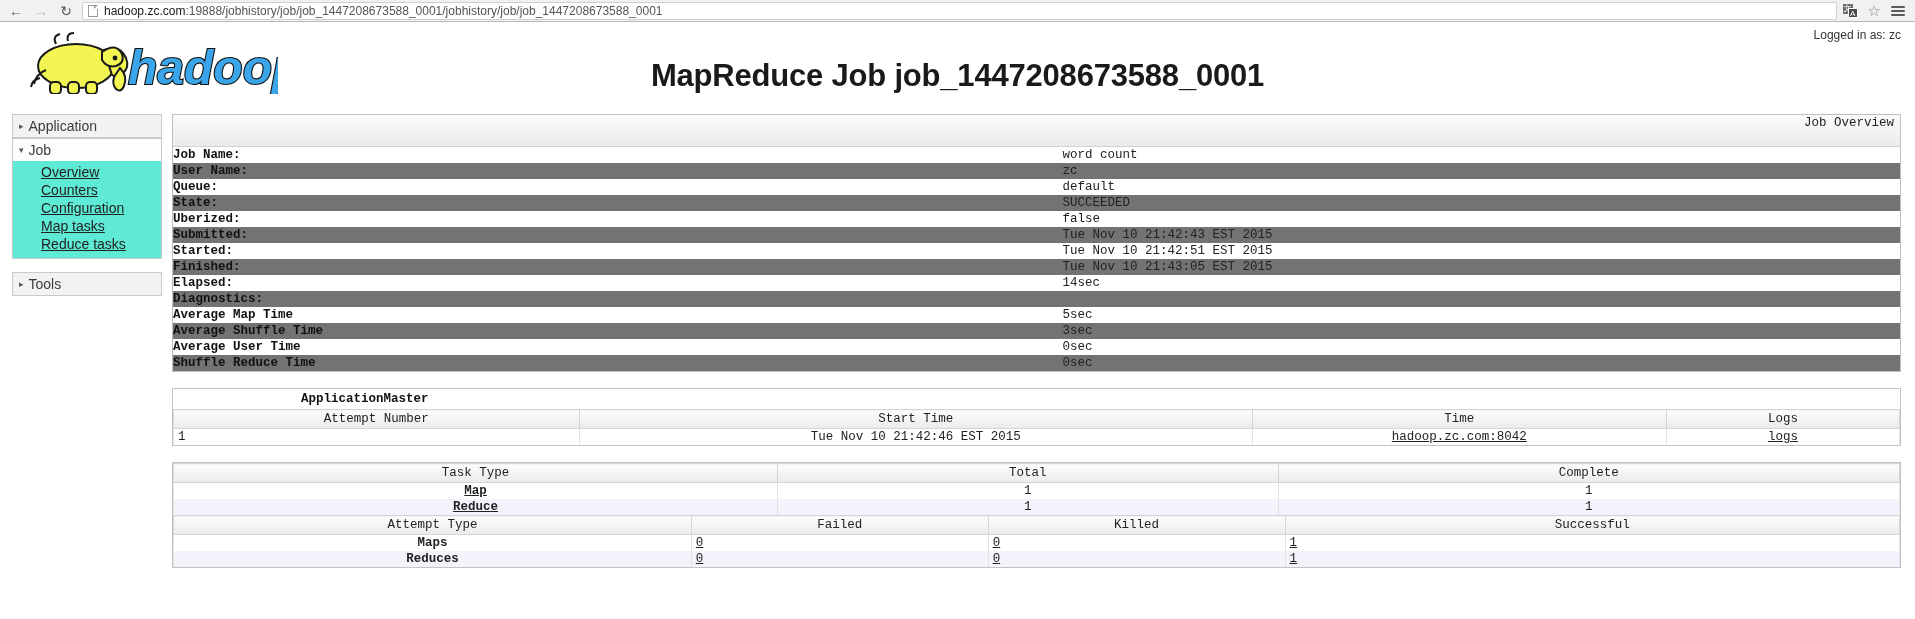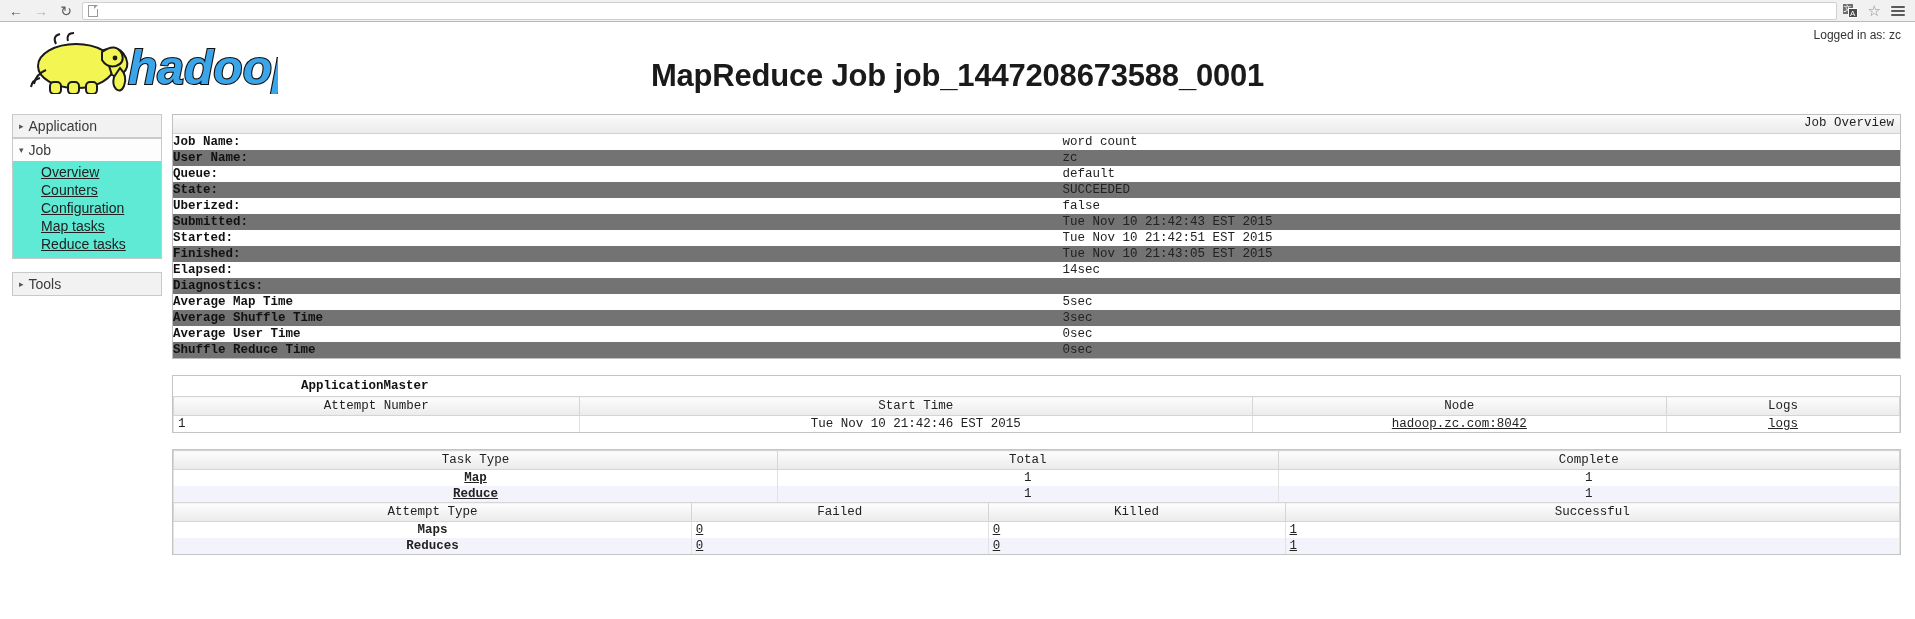--- a/index.html
+++ b/index.html
@@ -166,21 +166,21 @@
   }
   .panel {
     border: 1px solid #bfbfbf;
     background: #fff;
   }
   .panel-caption {
     text-align: right;
     font-family: "Liberation Mono", monospace;
     font-size: 12.5px;
     color: #222;
-    padding: 1px 6px 3px 6px;
+    padding: 1px 6px 16px 6px;
     background: linear-gradient(#fbfbfb, #ebebeb);
     border-bottom: 1px solid #d2d2d2;
   }
 
   .ov-row td { padding: 1px 0; height: 14.8px; }
   .ov-row.alt { background: #737373; }
   .ov-key {
     width: 51.5%;
     font-weight: bold;
     color: #111;
@@ -226,20 +226,21 @@
 <body>
 
 <div class="browser-bar">
   <div class="nav-btns">
     <div class="nav-icon">←</div>
     <div class="nav-icon disabled">→</div>
     <div class="nav-icon">↻</div>
   </div>
   <div class="omnibox">
     <div class="page-icon"></div>
+    <div class="url-text"><span class="url-host">hadoop.zc.com</span><span class="url-rest">:19888/jobhistory/job/job_1447208673588_0001/jobhistory/job/job_1447208673588_0001</span></div>
   </div>
   <div class="chrome-right">
     <div class="translate-icon">
       <div class="sq1">文</div>
         <div class="sq2">A</div>
     </div>
     <div class="star-icon">☆</div>
     <div class="menu-icon">
         <span></span>
         <span></span>
@@ -373,21 +374,21 @@
 
       <div class="section-gap"></div>
 
       <div class="outer-box">
         <div class="am-title">ApplicationMaster</div>
         <table class="grid">
           <thead>
             <tr>
               <th style="width:23.5%">Attempt Number</th>
               <th style="width:39%">Start Time</th>
-              <th style="width:24%">Node</th>
+              <th style="width:24%">Time</th>
               <th>Logs</th>
             </tr>
           </thead>
           <tbody>
             <tr>
               <td class="l">1</td>
               <td class="c">Tue Nov 10 21:42:46 EST 2015</td>
               <td class="c"><a class="tbl-link">hadoop.zc.com:8042</a></td>
               <td class="c"><a class="tbl-link">logs</a></td>
             </tr>

